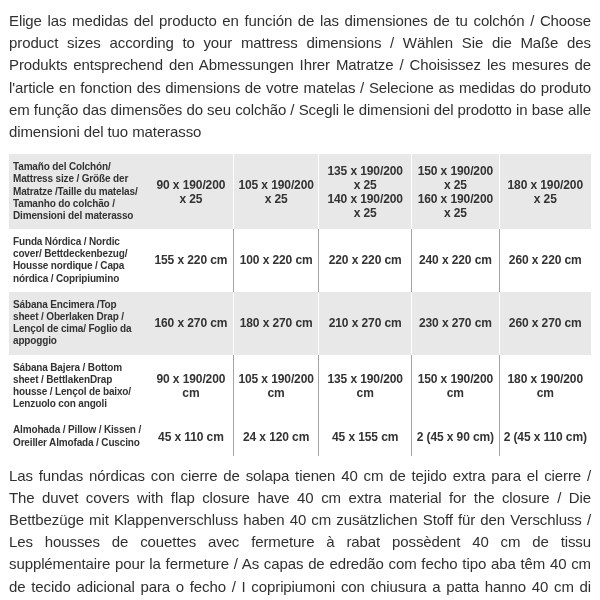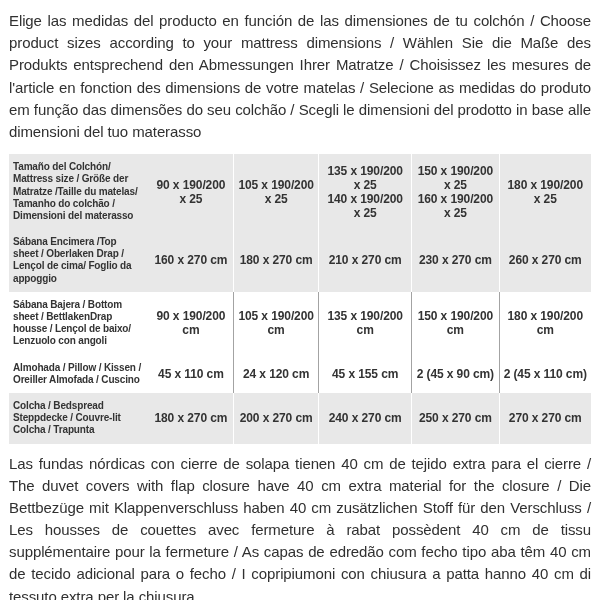--- a/index.html
+++ b/index.html
@@ -89,20 +89,28 @@
         <tr class="shade">
     <td class="label">Tamaño del Colchón/ Mattress size / Größe der Matratze /Taille du matelas/ Tamanho do colchão / Dimensioni del materasso</td>
   <td class="val">90 x 190/200 x 25</td>
           <td class="val">105 x 190/200 x 25</td>
           <td class="val">135 x 190/200 x 25
 140 x 190/200 x 25</td>
           <td class="val">150 x 190/200 x 25
 160 x 190/200 x 25</td>
           <td class="val">180 x 190/200 x 25</td>
         </tr>
+        <tr>
+    <td class="label">Funda Nórdica /  Nordic cover/ Bettdeckenbezug/ Housse nordique  / Capa nórdica / Copripiumino</td>
+  <td class="val">155 x 220 cm</td>
+          <td class="val">100 x 220 cm</td>
+          <td class="val">220 x 220 cm</td>
+          <td class="val">240 x 220 cm</td>
+          <td class="val">260 x 220 cm</td>
+        </tr>
         <tr class="shade">
     <td class="label">Sábana Encimera /Top sheet / Oberlaken Drap / Lençol de cima/ Foglio da appoggio</td>
   <td class="val">160 x 270 cm</td>
           <td class="val">180 x 270 cm</td>
           <td class="val">210 x 270 cm</td>
           <td class="val">230 x 270 cm</td>
           <td class="val">260 x 270 cm</td>
         </tr>
         <tr>
     <td class="label">Sábana Bajera / Bottom sheet / BettlakenDrap housse / Lençol de baixo/ Lenzuolo con angoli</td>
@@ -113,26 +121,18 @@
           <td class="val">180 x 190/200 cm</td>
         </tr>
         <tr>
     <td class="label">Almohada  / Pillow / Kissen / Oreiller Almofada / Cuscino</td>
   <td class="val">45 x 110 cm</td>
           <td class="val">24 x 120 cm</td>
           <td class="val">45 x 155 cm</td>
           <td class="val">2 (45 x 90 cm)</td>
           <td class="val">2 (45 x 110 cm)</td>
         </tr>
-        <tr class="shade">
-    <td class="label">Colcha / Bedspread Steppdecke / Couvre-lit Colcha / Trapunta</td>
-  <td class="val">180 x 270 cm</td>
-          <td class="val">200 x 270 cm</td>
-          <td class="val">240 x 270 cm</td>
-          <td class="val">250 x 270 cm</td>
-          <td class="val">270 x 270 cm</td>
-        </tr>
       </tbody>
   </table>
 
   <div class="footnote">Las fundas nórdicas con cierre de solapa tienen 40 cm de tejido extra para el cierre  / The duvet covers with flap closure have 40 cm extra material for the closure / Die Bettbezüge mit Klappenverschluss haben 40 cm zusätzlichen Stoff für den Verschluss / Les housses de couettes avec fermeture à rabat possèdent 40 cm de tissu supplémentaire pour la fermeture / As capas de edredão com fecho tipo aba têm 40 cm de tecido adicional para o fecho / I copripiumoni con chiusura a patta hanno 40 cm di tessuto extra per la chiusura</div>
 
 </div>
 
 </body></html>

